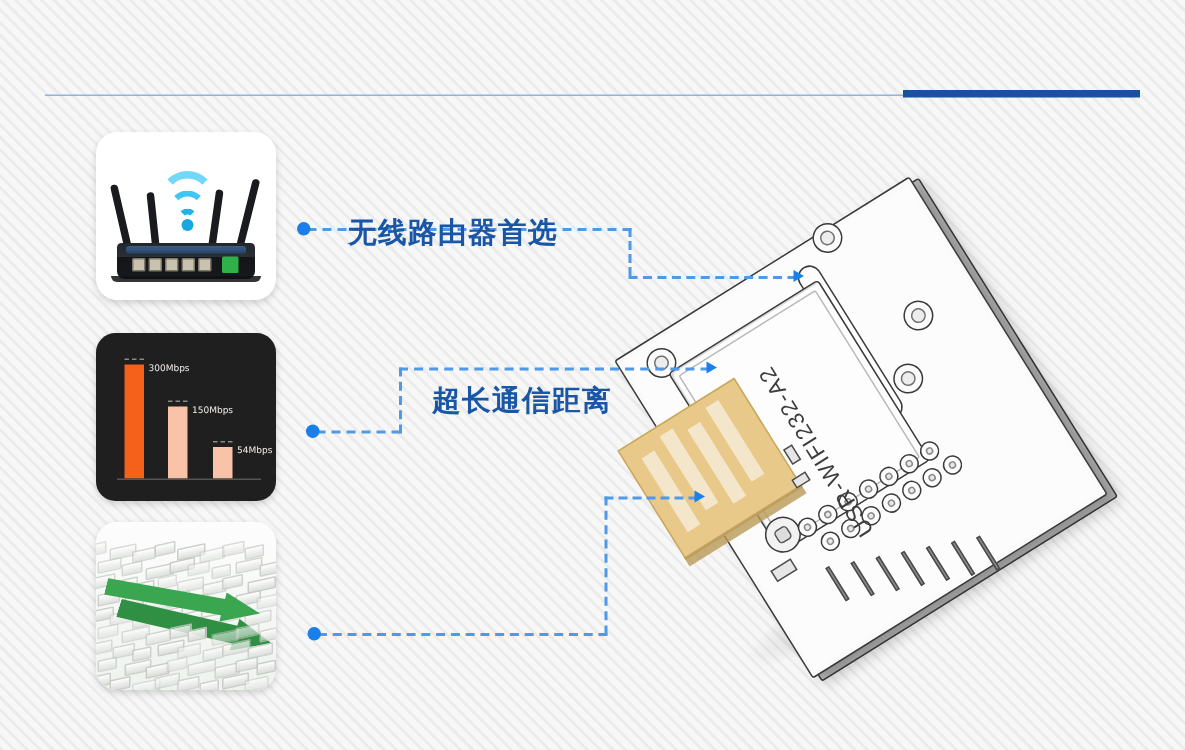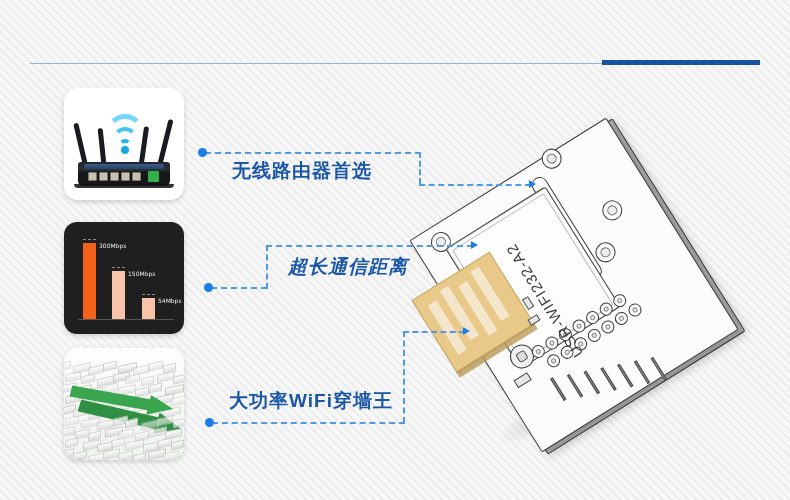--- a/index.html
+++ b/index.html
@@ -139,22 +139,22 @@
   
   .callout-text {
     position:absolute;
     font-size:19px;
     font-weight:bold;
     color:#1a56a6;
     letter-spacing:1px;
     white-space:nowrap;
     z-index:6;
   }
-  #callout-text-0 { left:232px; top:158px; }
-  #callout-text-1 { left:288px; top:254px;font-style:italic; }
+  #callout-text-0 { left:232px; top:142px; }
+  #callout-text-1 { left:288px; top:254px; }
   #callout-text-2 { left:229px; top:388px; }
 
   .dot {
     position:absolute; width:9px; height:9px; border-radius:50%;
     background:#1a7fe8; z-index:7;
   }
   #dot-0 { left:198px; top:148px; }
   #dot-1 { left:204px; top:283px; }
   #dot-2 { left:205px; top:418px; }
 
@@ -421,21 +421,20 @@
   <div class="dline v" style="left:266px; top:245px; height:44px;"></div>
   <div class="dline h" style="left:266px; top:245px; width:207px;"></div>
   <div class="arrowhead" style="left:471px; top:241px;"></div>
   <div class="callout-text" id="callout-text-1">超长通信距离</div>
 
   <div class="dot" id="dot-2"></div>
   <div class="dline h" style="left:212px; top:422px; width:193px;"></div>
   <div class="dline v" style="left:403px; top:331px; height:92px;"></div>
   <div class="dline h" style="left:403px; top:331px; width:62px;"></div>
   <div class="arrowhead" style="left:463px; top:327px;"></div>
-  <div class="callout-text" id="callout-text-2">大功率WiFi穿墙王</div>
 
   <div id="module-wrap">
     <div class="mod-shadow"></div>
     <div id="module">
       <div class="pcb-edge"></div>
       <div class="pcb"></div>
 
       <div class="hole" id="hole-tl"></div>
       <div class="hole" id="hole-tr"></div>
       <div class="hole" id="hole-br"></div>

